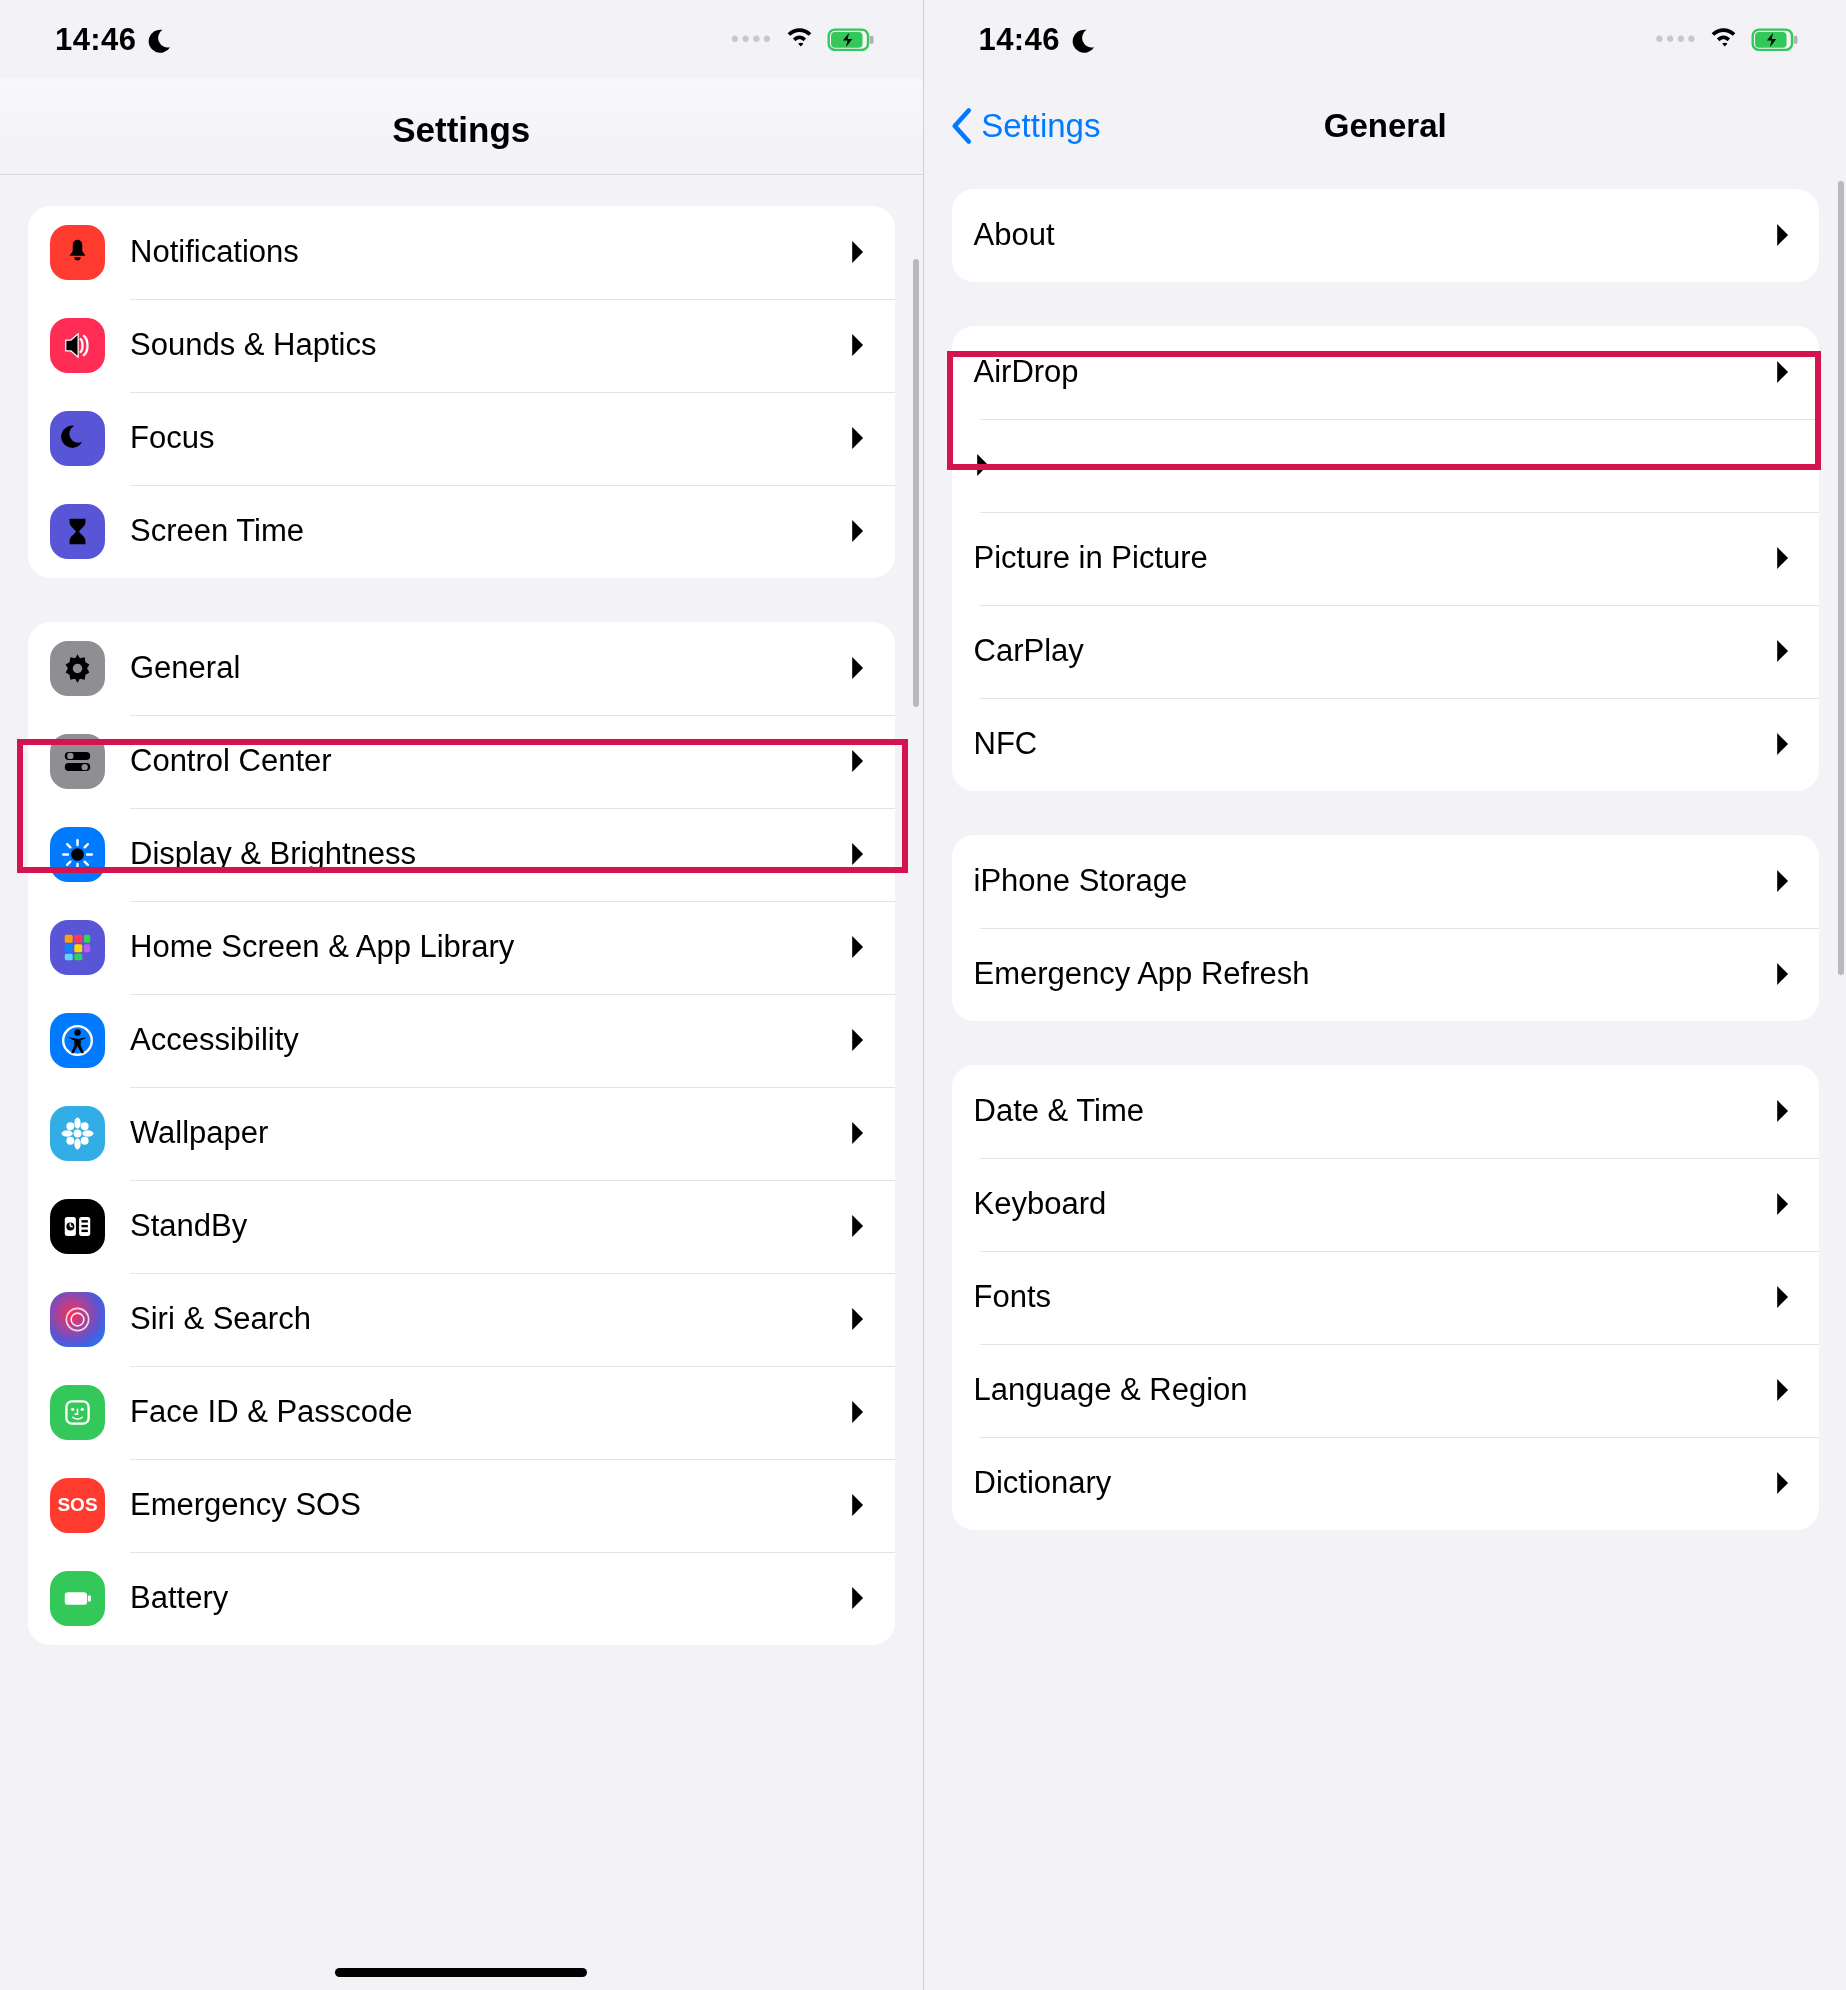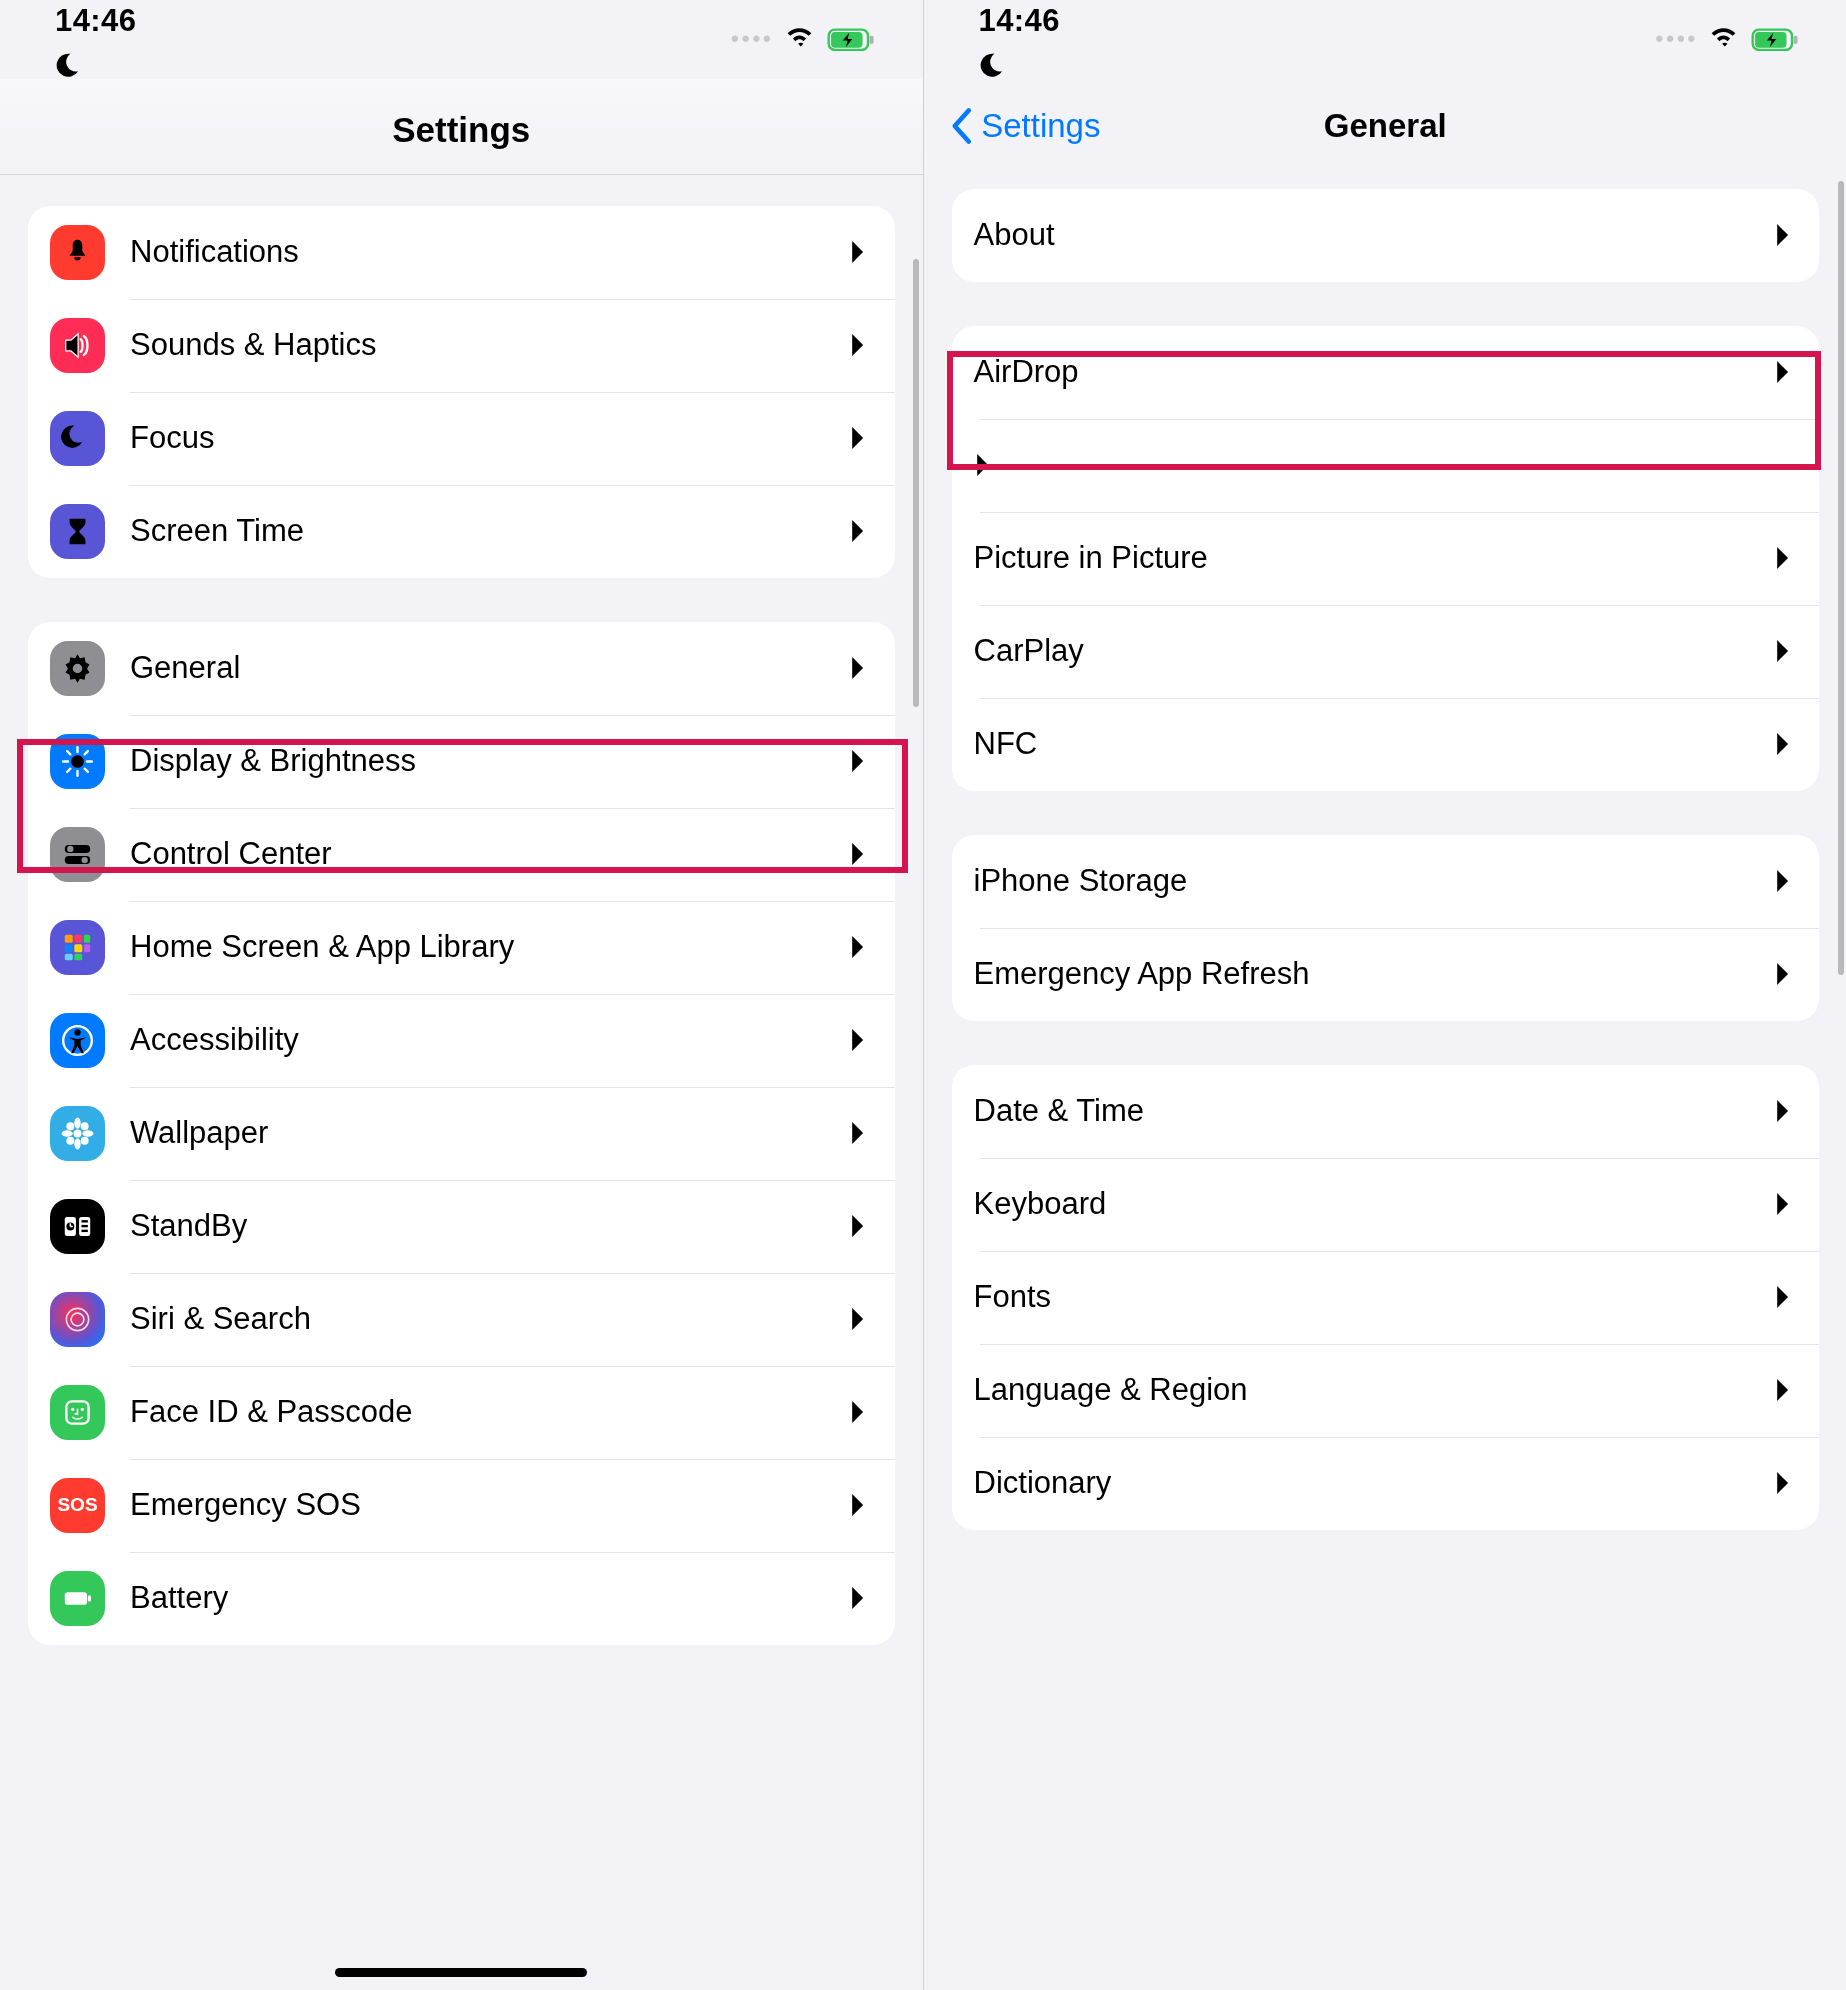--- a/index.html
+++ b/index.html
@@ -20,21 +20,21 @@
   .phone.left { border-right: 1.6px solid #d0d0d0; }
 
   
   .status-bar {
     height: 79px;
     display: flex;
     align-items: center;
     justify-content: space-between;
     padding: 0 47px 0 55px;
   }
-  .status-left { display:flex; gap:11px;flex-direction:column; }
+  .status-left { display:flex; align-items:center; gap:11px; }
   .time { font-size: 31px; font-weight: 600; letter-spacing: 0.4px; }
   .moon-icon { width:27px; height:27px; }
   .status-right { display:flex; align-items:center; gap:11px; }
   .dots { font-size:23.6px; color:#c7c7cc; letter-spacing:2.4px; }
   .wifi-icon { width:31px; height:31px; }
   .battery-icon { width:49px; height:23.6px; }
 
   
   .large-title-area {
     padding: 31px 0 23.6px 0;
@@ -336,37 +336,37 @@
             <svg viewBox="0 0 44 44">
               <use href="#ic-gear"></use>
             </svg>
           </div>
           <span class="label">General</span>
           <svg class="chevron" viewBox="0 0 22 36">
             <use href="#chev"></use>
           </svg>
         </div>
         <div class="row">
+          <div class="icon-box i-gray">
+            <svg viewBox="0 0 44 44">
+              <use href="#ic-toggles"></use>
+            </svg>
+          </div>
+          <span class="label">Control Center</span>
+          <svg class="chevron" viewBox="0 0 22 36">
+            <use href="#chev"></use>
+          </svg>
+        </div>
+        <div class="row">
           <div class="icon-box i-blue">
             <svg viewBox="0 0 44 44">
               <use href="#ic-sun"></use>
             </svg>
           </div>
           <span class="label">Display &amp; Brightness</span>
-          <svg class="chevron" viewBox="0 0 22 36">
-            <use href="#chev"></use>
-          </svg>
-        </div>
-        <div class="row">
-          <div class="icon-box i-gray">
-            <svg viewBox="0 0 44 44">
-              <use href="#ic-toggles"></use>
-            </svg>
-          </div>
-          <span class="label">Control Center</span>
           <svg class="chevron" viewBox="0 0 22 36">
             <use href="#chev"></use>
           </svg>
         </div>
         <div class="row">
           <div class="icon-box i-apps">
             <svg viewBox="0 0 44 44">
               <use href="#ic-apps"></use>
             </svg>
           </div>

